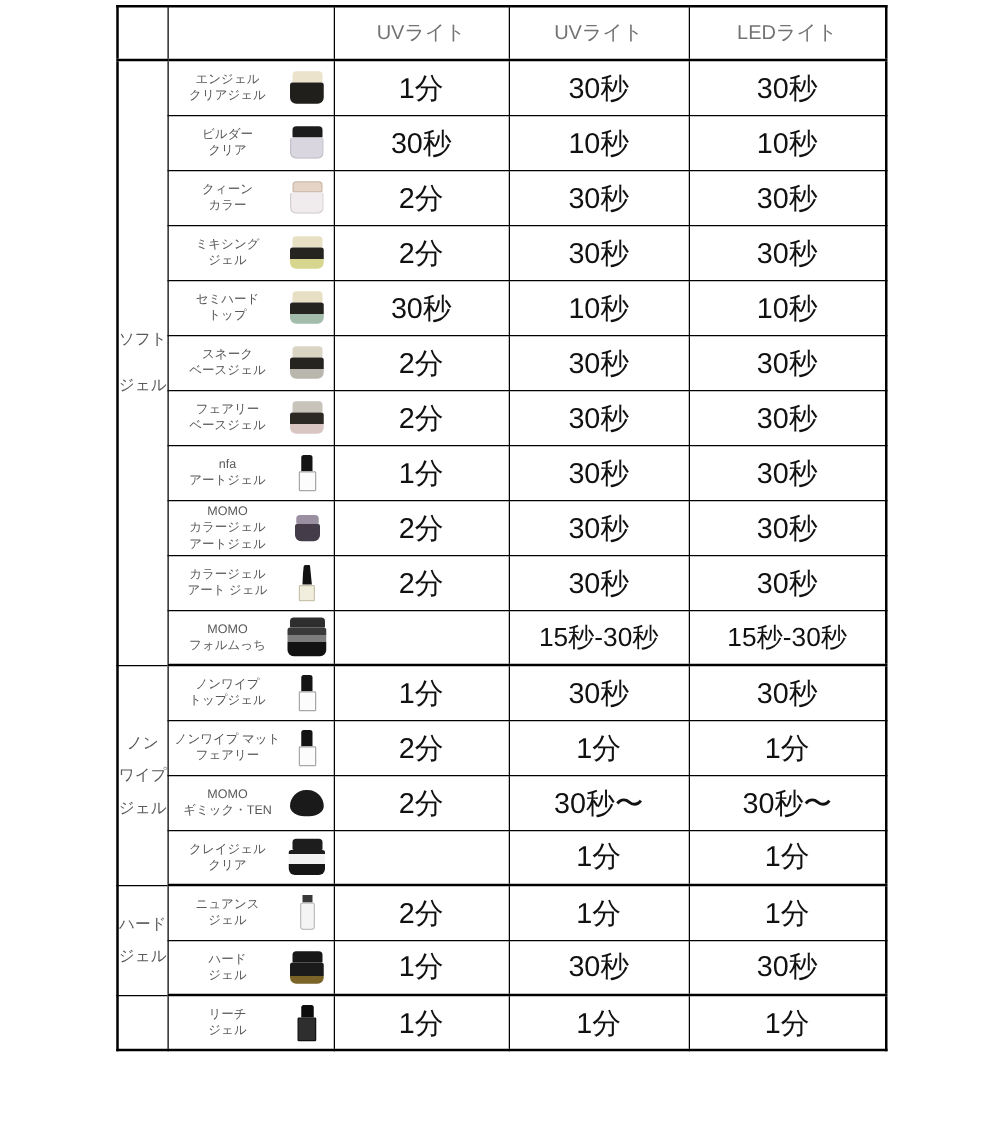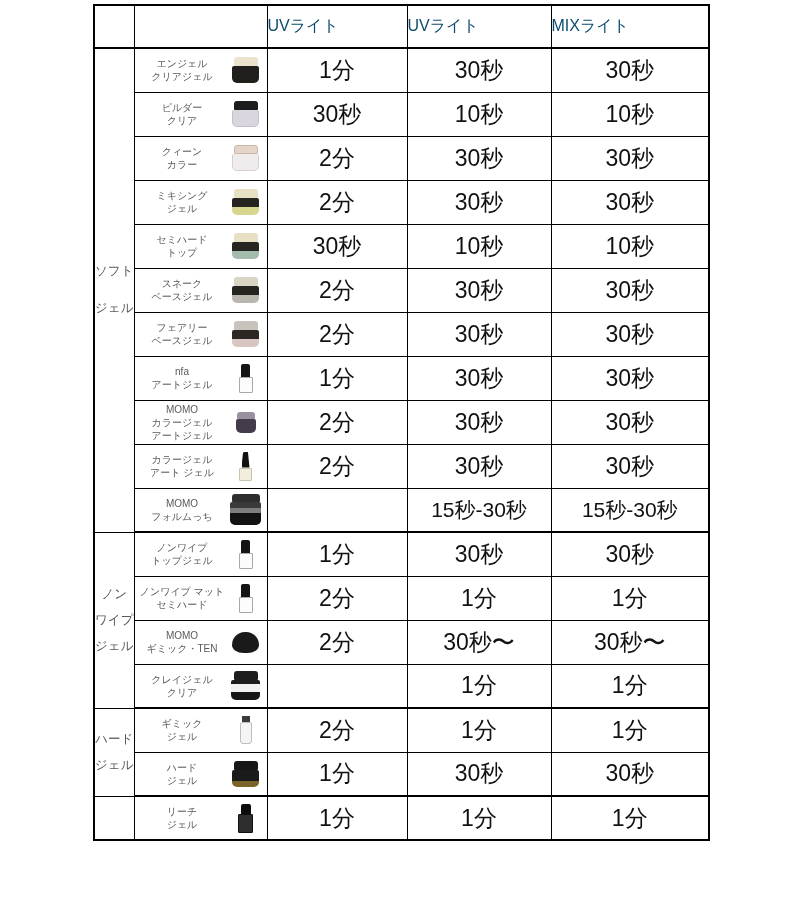--- a/index.html
+++ b/index.html
@@ -12,21 +12,21 @@
     border-collapse: collapse; table-layout: fixed;
     background: #ffffff;
     border: 2px solid #000;
   }
   table.cure td { border: 1px solid #000; vertical-align: middle; overflow: hidden; }
   tr.hdr { height: 43px; }
   tr.hdr td { border-bottom-width: 2px; }
   tr.datarow { height: 44px; }
   tr.gend td { border-bottom-width: 2px; }
 
-  .hcell { text-align: left; font-size: 16px; color: #0c4a6e; }
+  .hcell { text-align: center; font-size: 16px; color: #737373; }
 
   td.cat {
     text-align: center; font-size: 12.5px; color: #595959;
     white-space: pre-line; line-height: 2.1;
   }
   td.cat.tall { line-height: 3.0; }
 
   td.pcell { padding: 2px 3px 2px 2px; }
   .pwrap { display: flex; align-items: center; width: 100%; height: 100%; }
   .pname {
@@ -95,21 +95,21 @@
         <col style="width:144px">
         <col style="width:158px">
     </colgroup>
 
     <tbody>
         <tr class="hdr">
       <td class="hcell"></td>
       <td class="hcell"></td>
       <td class="hcell">UVライト</td>
       <td class="hcell">UVライト</td>
-      <td class="hcell">MIXライト</td>
+      <td class="hcell">LEDライト</td>
     </tr>
 
     <tr class="datarow">
       <td class="cat tall" rowspan="11">ソフト
 ジェル</td>
       <td class="pcell">
             <div class="pwrap">
         <span class="pname">エンジェル
 クリアジェル</span>
         <span class="pimgbox">
@@ -313,21 +313,21 @@
       </div>
           </td>
       <td class="val">1分</td>
       <td class="val">30秒</td>
       <td class="val">30秒</td>
     </tr>
     <tr class="datarow">
       <td class="pcell">
             <div class="pwrap">
         <span class="pname">ノンワイプ マット
-セミハード</span>
+フェアリー</span>
         <span class="pimgbox">
                 <span class="pimg bottle">
                   <i class="cap"></i>
                   <i class="body"></i>
                 </span>
               </span>
       </div>
           </td>
       <td class="val">2分</td>
       <td class="val">1分</td>
@@ -365,21 +365,21 @@
       <td class="val"></td>
       <td class="val">1分</td>
       <td class="val">1分</td>
     </tr>
 
     <tr class="datarow">
       <td class="cat" rowspan="2">ハード
 ジェル</td>
       <td class="pcell">
             <div class="pwrap">
-        <span class="pname">ギミック
+        <span class="pname">ニュアンス
 ジェル</span>
         <span class="pimgbox">
                 <span class="pimg v16">
                   <i class="cap"></i>
                   <i class="body"></i>
                 </span>
               </span>
       </div>
           </td>
       <td class="val">2分</td>

